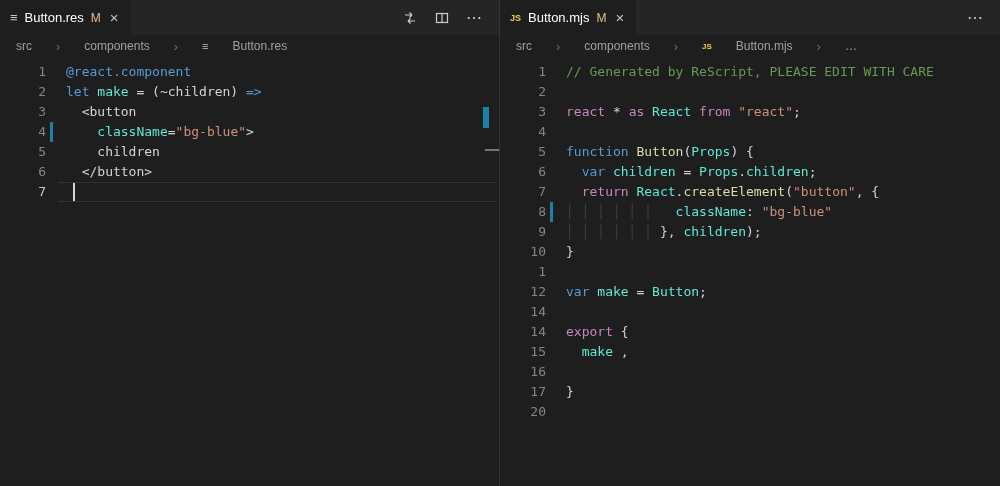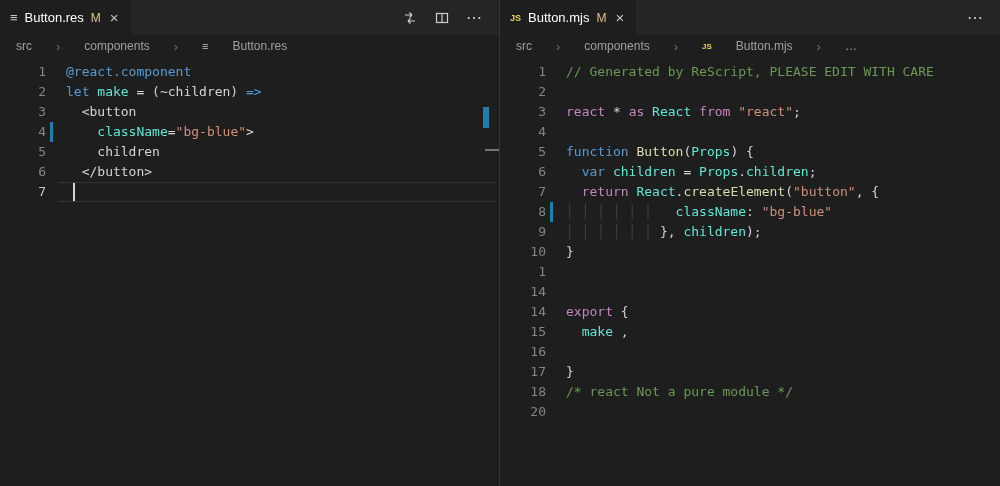--- a/index.html
+++ b/index.html
@@ -197,43 +197,43 @@
         </div>
         <div class="row">
           <span class="ln">10</span>
           <span class="codeline"><span class="c-def">}</span></span>
         </div>
         <div class="row">
           <span class="ln">1</span>
           <span class="codeline"></span>
         </div>
         <div class="row">
+          <span class="ln">12</span>
+          <span class="codeline"><span class="c-kw2">var</span><span class="c-def"> </span><span class="c-var">make</span><span class="c-def"> = </span><span class="c-var">Button</span><span class="c-def">;</span></span>
+        </div>
+        <div class="row">
           <span class="ln">14</span>
           <span class="codeline"></span>
         </div>
         <div class="row">
           <span class="ln">14</span>
           <span class="codeline"><span class="c-kw1">export</span><span class="c-def"> {</span></span>
         </div>
         <div class="row">
           <span class="ln">15</span>
           <span class="codeline"><span class="c-def">  </span><span class="c-var">make</span><span class="c-def"> ,</span></span>
         </div>
         <div class="row">
           <span class="ln">16</span>
           <span class="codeline"></span>
         </div>
         <div class="row">
           <span class="ln">17</span>
           <span class="codeline"><span class="c-def">}</span></span>
         </div>
         <div class="row">
-          <span class="ln">18</span>
-          <span class="codeline"><span class="c-comment">/* react Not a pure module */</span></span>
-        </div>
-        <div class="row">
           <span class="ln">20</span>
           <span class="codeline"></span>
         </div>
       </div>
   </section>
 
 </div>
 
 </body></html>

